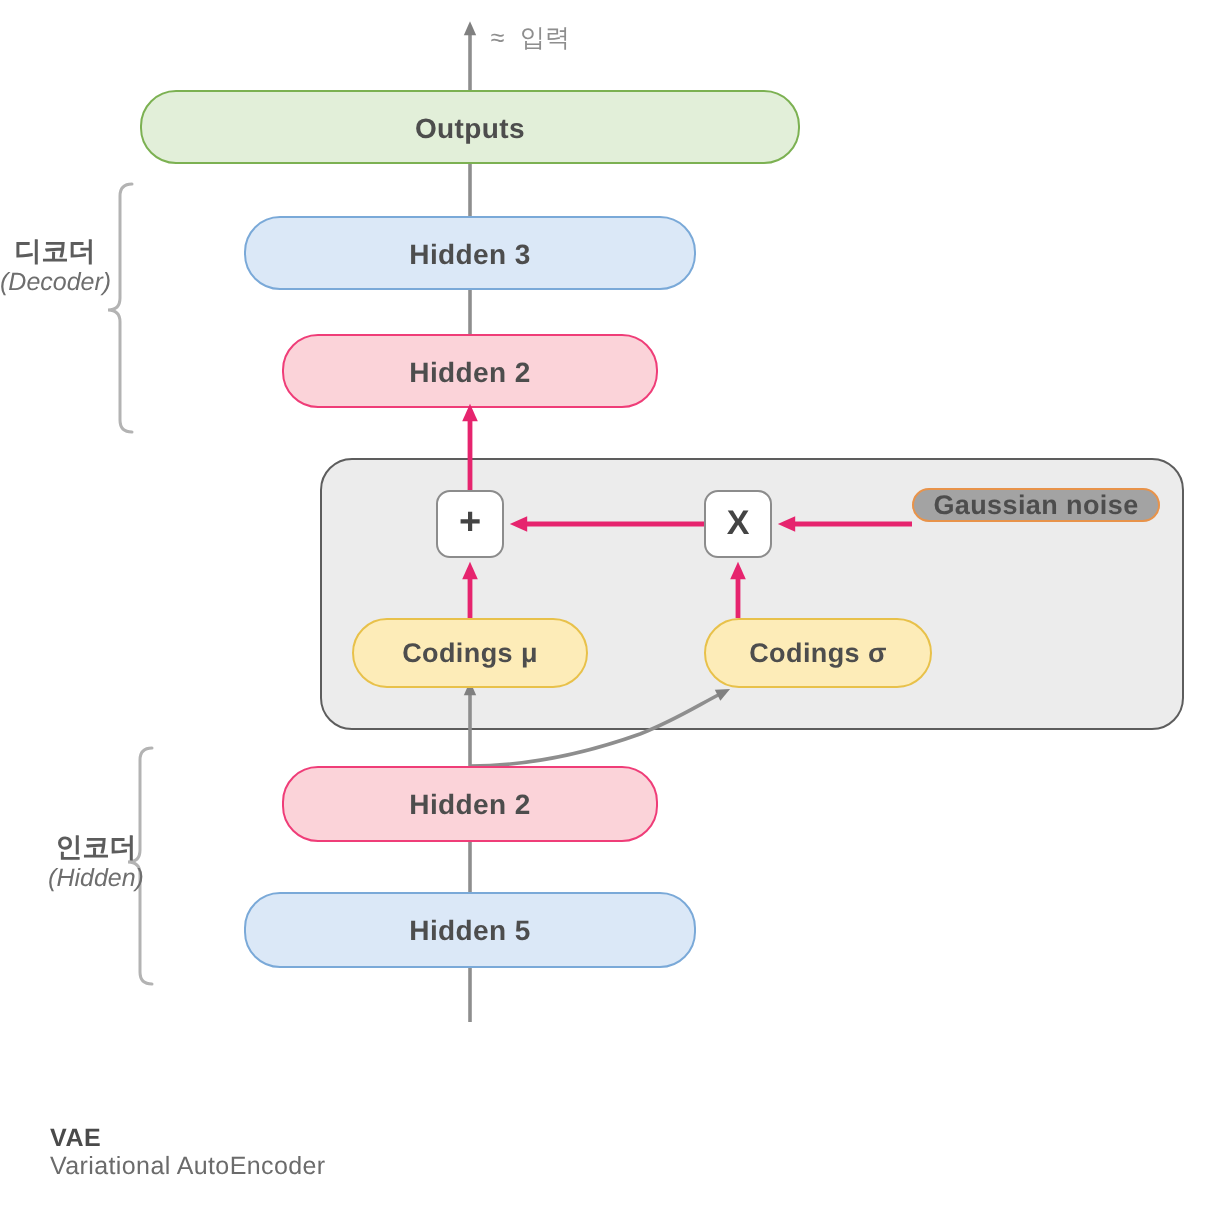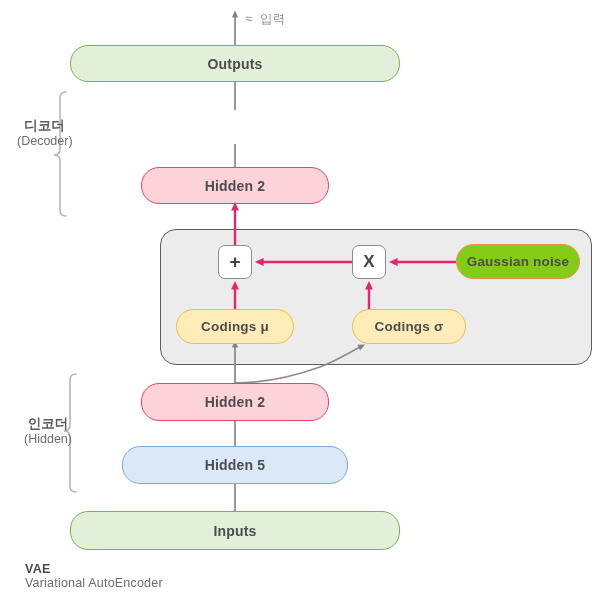--- a/index.html
+++ b/index.html
@@ -48,21 +48,21 @@
   }
 
   .bracket-label{
     position:absolute;
     text-align:center;
     color:#6b6b6b;
     line-height:1.22;
     z-index:6;
   }
   .bracket-label .ko{font-weight:bold;font-size:13.5px;display:block;color:#5c5c5c;}
-  .bracket-label .en{font-size:12.5px;display:block;color:#6e6e6e;}
+  .bracket-label .en{font-size:12.5px;display:block;color:#6e6e6e;font-style:italic;}
 
   .caption{
     position:absolute;
     left:0;width:605px;
     text-align:left;
     color:#585858;
     z-index:6;
     padding-left:25px;
   }
   .caption .cap-title{font-weight:bold;font-size:12.5px;display:block;color:#4a4a4a;letter-spacing:.3px;}
@@ -113,46 +113,46 @@
 
     <path d="M66,92 q-6,0 -6,6 L60,149 q0,6 -6,6 q6,0 6,6 L60,210 q0,6 6,6" fill="none" stroke="#b3b3b3" stroke-width="1.5" stroke-linecap="round"></path>
 
     <path d="M76,374 q-6,0 -6,6 L70,425 q0,6 -6,6 q6,0 6,6 L70,486 q0,6 6,6" fill="none" stroke="#b3b3b3" stroke-width="1.5" stroke-linecap="round"></path>
   </svg>
 
   <div class="layer-box" style="left:70px;top:45px;width:330px;height:37px;background:#e2efd9;border:1.6px solid #7cb152;">
     <span>Outputs</span>
   </div>
 
+  <div class="layer-box" style="left:122px;top:108px;width:226px;height:37px;background:#dbe8f7;border:1.6px solid #7aa9d8;">
+    <span>Hidden 3</span>
+  </div>
 
   <div class="layer-box" style="left:141px;top:167px;width:188px;height:37px;background:#fbd3d9;border:1.8px solid #ef3d78;">
     <span>Hidden 2</span>
   </div>
 
   <div class="layer-box" style="left:141px;top:383px;width:188px;height:38px;background:#fbd3d9;border:1.8px solid #ef3d78;">
     <span>Hidden 2</span>
   </div>
 
   <div class="layer-box" style="left:122px;top:446px;width:226px;height:38px;background:#dbe8f7;border:1.6px solid #7aa9d8;">
     <span>Hidden 5</span>
   </div>
 
-  <div class="layer-box" style="left:70px;top:511px;width:330px;height:39px;background:#e2efd9;border:1.6px solid #7cb152;">
-    <span>Inputs</span>
-  </div>
 
   <div class="layer-box" style="left:176px;top:309px;width:118px;height:35px;background:#fdecb8;border:1.8px solid #e8c14a;font-size:13.5px;">
     <span>Codings μ</span>
   </div>
 
   <div class="layer-box" style="left:312px;top:309px;width:114px;height:35px;background:#fdecb8;border:1.8px solid #e8c14a;font-size:13.5px;margin-left:40px;">
     <span>Codings σ</span>
   </div>
 
-  <div class="layer-box" style="left:456px;top:244px;width:124px;height:35px;background:#84cc16;border:1.8px solid #e8934a;font-size:13.5px;">
+  <div class="layer-box" style="left:456px;top:244px;width:124px;height:17px;background:#a3a3a3;border:1.8px solid #e8934a;font-size:13.5px;">
     <span>Gaussian noise</span>
   </div>
 
   <div class="op-box" style="left:218px;top:245px;">
     <span>+</span>
   </div>
   <div class="op-box" style="left:352px;top:245px;font-size:17px;">
     <span>X</span>
   </div>
 
@@ -166,21 +166,21 @@
 
     <line x1="352" y1="262" x2="259" y2="262" stroke="#e6246e" stroke-width="2.4" marker-end="url(#pArrow)"></line>
 
     <line x1="235" y1="245" x2="235" y2="206" stroke="#e6246e" stroke-width="2.4" marker-end="url(#pArrow)"></line>
   </svg>
 
   <div class="approx-label" style="left:245px;top:11px;">
     <span>≈ 입력</span>
   </div>
 
-  <div class="bracket-label" style="left:0px;top:118px;width:55px;margin-left:17px;">
+  <div class="bracket-label" style="left:0px;top:118px;width:55px;">
     <span class="ko">디코더</span>
     <span class="en">(Decoder)</span>
   </div>
 
   <div class="bracket-label" style="left:16px;top:404px;width:64px;margin-top:12px;">
     <span class="ko">인코더</span>
     <span class="en">(Hidden)</span>
   </div>
 
   <div class="caption" style="top:562px;">

